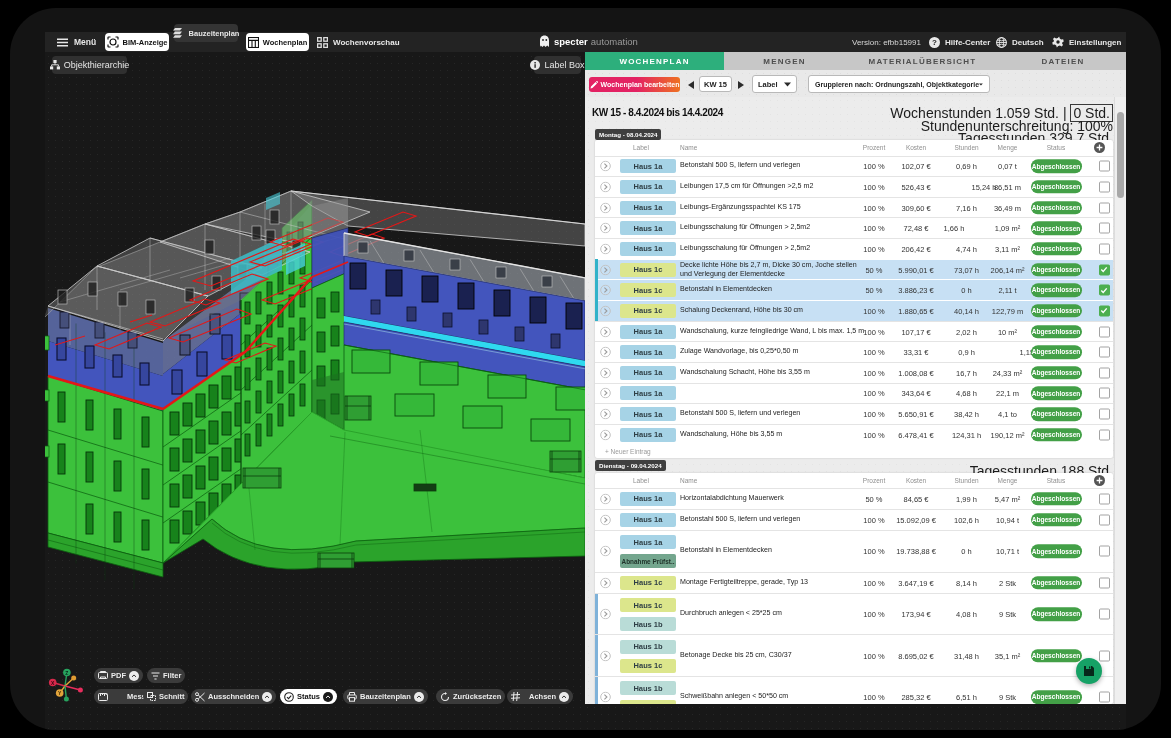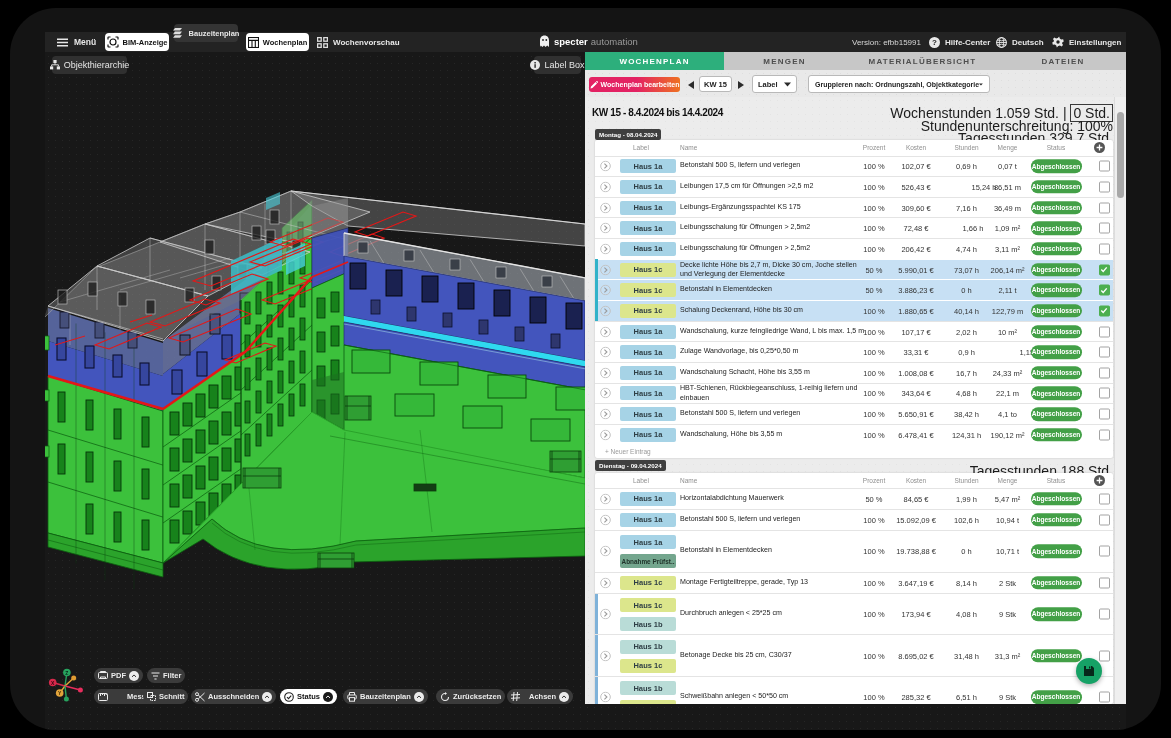--- a/index.html
+++ b/index.html
@@ -627,21 +627,21 @@
             </div>
             <div class="row" style="top:77.44999999999999px;height:20.65px">
               <svg class="exp" width="11" height="11" viewBox="0 0 11 11">
                 <circle cx="5.5" cy="5.5" r="4.8" fill="none" stroke="#c2c2c2" stroke-width="1"></circle>
                 <path d="M4.4,3.2 L6.9,5.5 L4.4,7.8" fill="none" stroke="#9a9a9a" stroke-width="1.1"></path>
               </svg>
               <div class="chip c1a" style="top:50%;transform:translateY(-50%)">Haus 1a</div>
               <div class="cell" style="left:85px;width:188px;white-space:normal;line-height:1.3;font-size:7.1px">Leibungsschalung für Öffnungen &gt; 2,5m2</div>
               <div class="cell num" style="left:279px">100 %</div>
               <div class="cell num" style="left:321px">72,48 €</div>
-              <div class="cell num" style="left:378px">1,66 h</div>
+              <div class="cell num" style="left:359px">1,66 h</div>
               <div class="cell num" style="left:412.5px">1,09 m²</div>
               <div class="status">Abgeschlossen</div>
               <div class="cb"></div>
             </div>
             <div class="row" style="top:98.1px;height:20.65px">
               <svg class="exp" width="11" height="11" viewBox="0 0 11 11">
                 <circle cx="5.5" cy="5.5" r="4.8" fill="none" stroke="#c2c2c2" stroke-width="1"></circle>
                 <path d="M4.4,3.2 L6.9,5.5 L4.4,7.8" fill="none" stroke="#9a9a9a" stroke-width="1.1"></path>
               </svg>
               <div class="chip c1a" style="top:50%;transform:translateY(-50%)">Haus 1a</div>
@@ -751,21 +751,20 @@
               <div class="cell num" style="left:412.5px">24,33 m²</div>
               <div class="status">Abgeschlossen</div>
               <div class="cb"></div>
             </div>
             <div class="row" style="top:242.65000000000003px;height:20.65px">
               <svg class="exp" width="11" height="11" viewBox="0 0 11 11">
                 <circle cx="5.5" cy="5.5" r="4.8" fill="none" stroke="#c2c2c2" stroke-width="1"></circle>
                 <path d="M4.4,3.2 L6.9,5.5 L4.4,7.8" fill="none" stroke="#9a9a9a" stroke-width="1.1"></path>
               </svg>
               <div class="chip c1a" style="top:50%;transform:translateY(-50%)">Haus 1a</div>
-              <div class="cell" style="left:85px;width:188px;white-space:normal;line-height:1.3;font-size:7.1px">HBT-Schienen, Rückbiegeanschluss, 1-reihig liefern und einbauen</div>
               <div class="cell num" style="left:279px">100 %</div>
               <div class="cell num" style="left:321px">343,64 €</div>
               <div class="cell num" style="left:371.5px">4,68 h</div>
               <div class="cell num" style="left:412.5px">22,1 m</div>
               <div class="status">Abgeschlossen</div>
               <div class="cb"></div>
             </div>
             <div class="row" style="top:263.3px;height:20.65px">
               <svg class="exp" width="11" height="11" viewBox="0 0 11 11">
                 <circle cx="5.5" cy="5.5" r="4.8" fill="none" stroke="#c2c2c2" stroke-width="1"></circle>
@@ -888,21 +887,21 @@
               <svg class="exp" width="11" height="11" viewBox="0 0 11 11">
                 <circle cx="5.5" cy="5.5" r="4.8" fill="none" stroke="#c2c2c2" stroke-width="1"></circle>
                 <path d="M4.4,3.2 L6.9,5.5 L4.4,7.8" fill="none" stroke="#9a9a9a" stroke-width="1.1"></path>
               </svg>
               <div class="chip c1b" style="top:4.25px">Haus 1b</div>
               <div class="chip c1c" style="top:23.25px">Haus 1c</div>
               <div class="cell" style="left:85px;width:188px;white-space:normal;line-height:1.3;font-size:7.1px">Betonage Decke bis 25 cm, C30/37</div>
               <div class="cell num" style="left:279px">100 %</div>
               <div class="cell num" style="left:321px">8.695,02 €</div>
               <div class="cell num" style="left:371.5px">31,48 h</div>
-              <div class="cell num" style="left:412.5px">31,3 m²</div>
+              <div class="cell num" style="left:412.5px">35,1 m²</div>
               <div class="status">Abgeschlossen</div>
               <div class="cb"></div>
             </div>
             <div class="row" style="top:202.75px;height:41.5px">
               <div style="position:absolute;left:0;top:0px;bottom:0;width:3px;background:#7fb2d9"></div>
               <svg class="exp" width="11" height="11" viewBox="0 0 11 11">
                 <circle cx="5.5" cy="5.5" r="4.8" fill="none" stroke="#c2c2c2" stroke-width="1"></circle>
                 <path d="M4.4,3.2 L6.9,5.5 L4.4,7.8" fill="none" stroke="#9a9a9a" stroke-width="1.1"></path>
               </svg>
               <div class="chip c1b" style="top:4.25px">Haus 1b</div>

